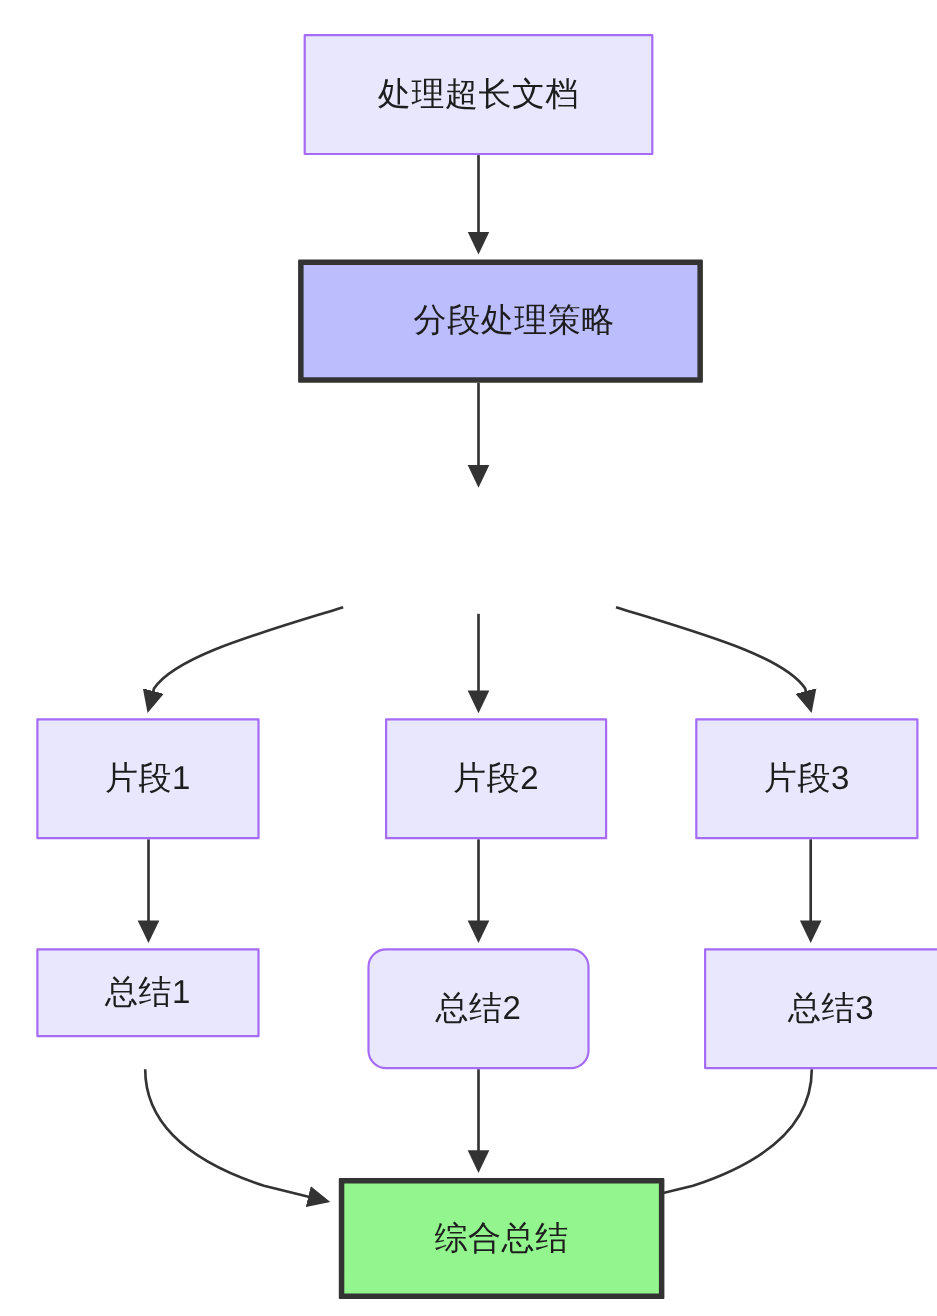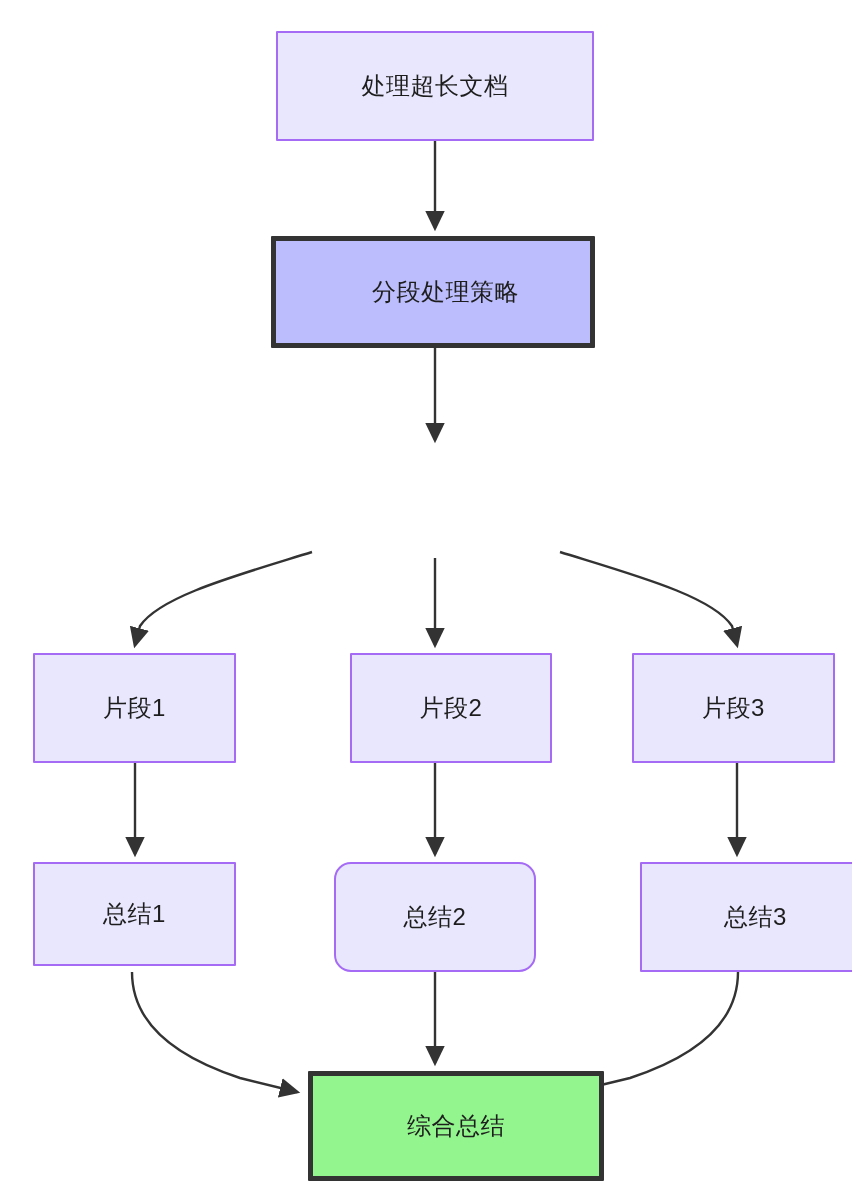--- a/index.html
+++ b/index.html
@@ -28,21 +28,21 @@
     pointer-events: none;
   }
   .node {
     position: absolute;
     box-sizing: border-box;
     display: flex;
     align-items: center;
     justify-content: center;
     text-align: center;
     color: #1d1d1d;
-    font-size: 24px;
+    font-size: 30px;
     line-height: 1.2;
     letter-spacing: 0.5px;
     background: #e8e7fd;
     border: 2px solid #a66bf5;
     border-radius: 1px;
   }
   .node-highlight {
     background: #bcbdfc;
     border: 5px solid #333333;
   }
@@ -87,38 +87,38 @@
 
     <path d="M435,972 L435,1063" fill="none" stroke="#333333" stroke-width="2.4" marker-end="url(#arrowhead)"></path>
 
     <path d="M738,972 C738,1020 700,1055 630,1078 L572,1092" fill="none" stroke="#333333" stroke-width="2.4" marker-end="url(#arrowhead)"></path>
   </svg>
 
   <div class="node" style="left:276px; top:31px; width:318px; height:110px;">
     <span class="node-label">处理超长文档</span>
   </div>
 
-  <div class="node node-highlight" style="left:271px; top:236px; width:324px; height:112px;padding-left:25px;">
+  <div class="node node-highlight" style="left:271px; top:236px; width:368px; height:112px;padding-left:25px;">
     <span class="node-label">分段处理策略</span>
   </div>
 
 
   <div class="node" style="left:33px; top:653px; width:203px; height:110px;">
     <span class="node-label">片段1</span>
   </div>
 
   <div class="node" style="left:350px; top:653px; width:202px; height:110px;">
     <span class="node-label">片段2</span>
   </div>
 
   <div class="node" style="left:632px; top:653px; width:203px; height:110px;">
     <span class="node-label">片段3</span>
   </div>
 
-  <div class="node" style="left:33px; top:862px; width:203px; height:104px;">
+  <div class="node" style="left:33px; top:862px; width:203px; height:81px;">
     <span class="node-label">总结1</span>
   </div>
 
   <div class="node" style="left:334px; top:862px; width:202px; height:110px;border-radius:17px;">
     <span class="node-label">总结2</span>
   </div>
 
   <div class="node" style="left:640px; top:862px; width:231px; height:110px;">
     <span class="node-label">总结3</span>
   </div>

